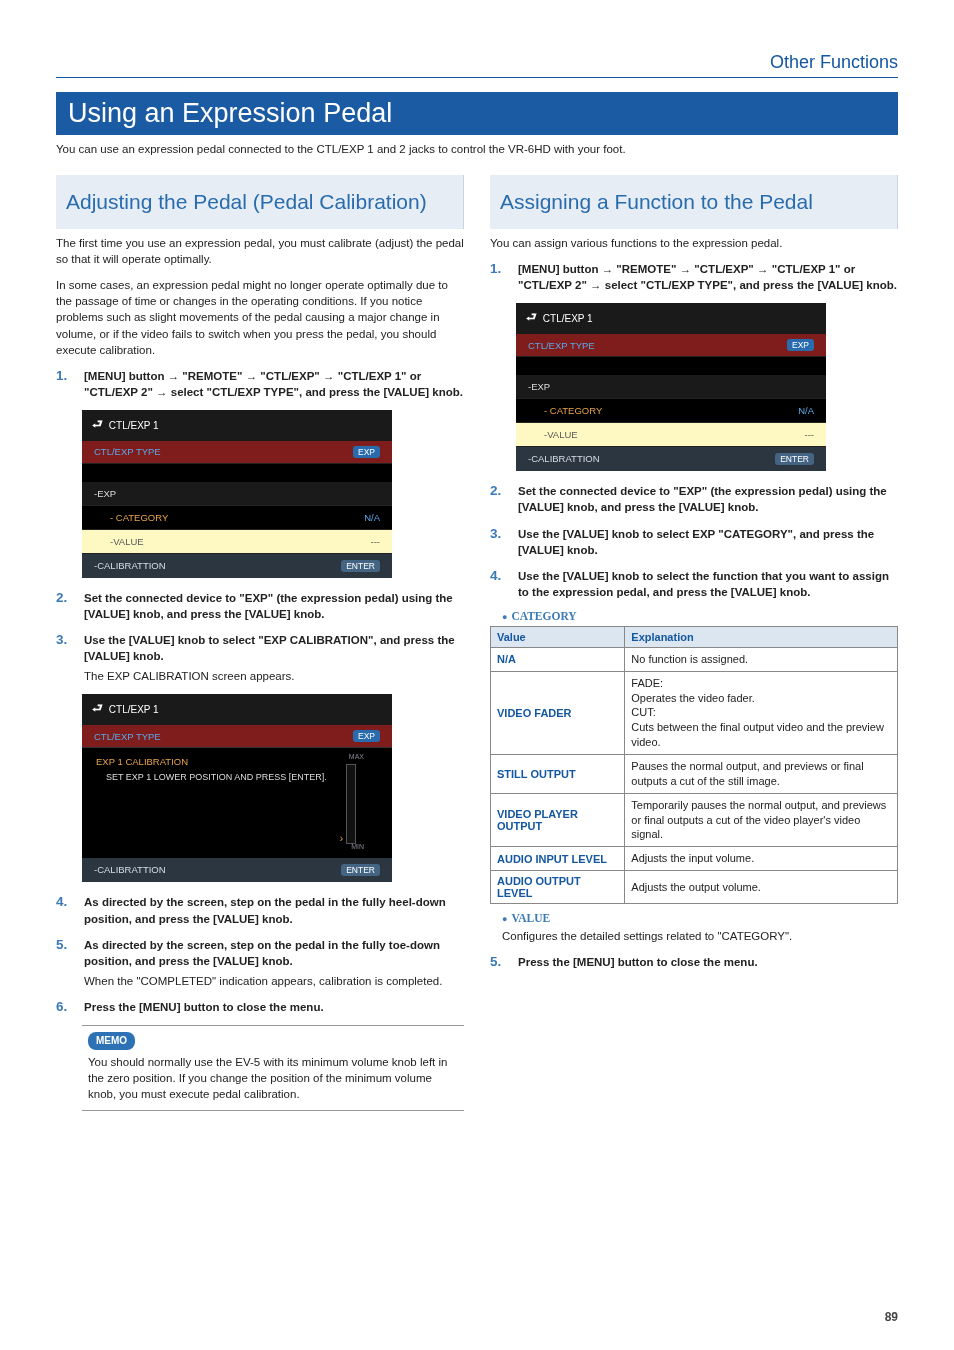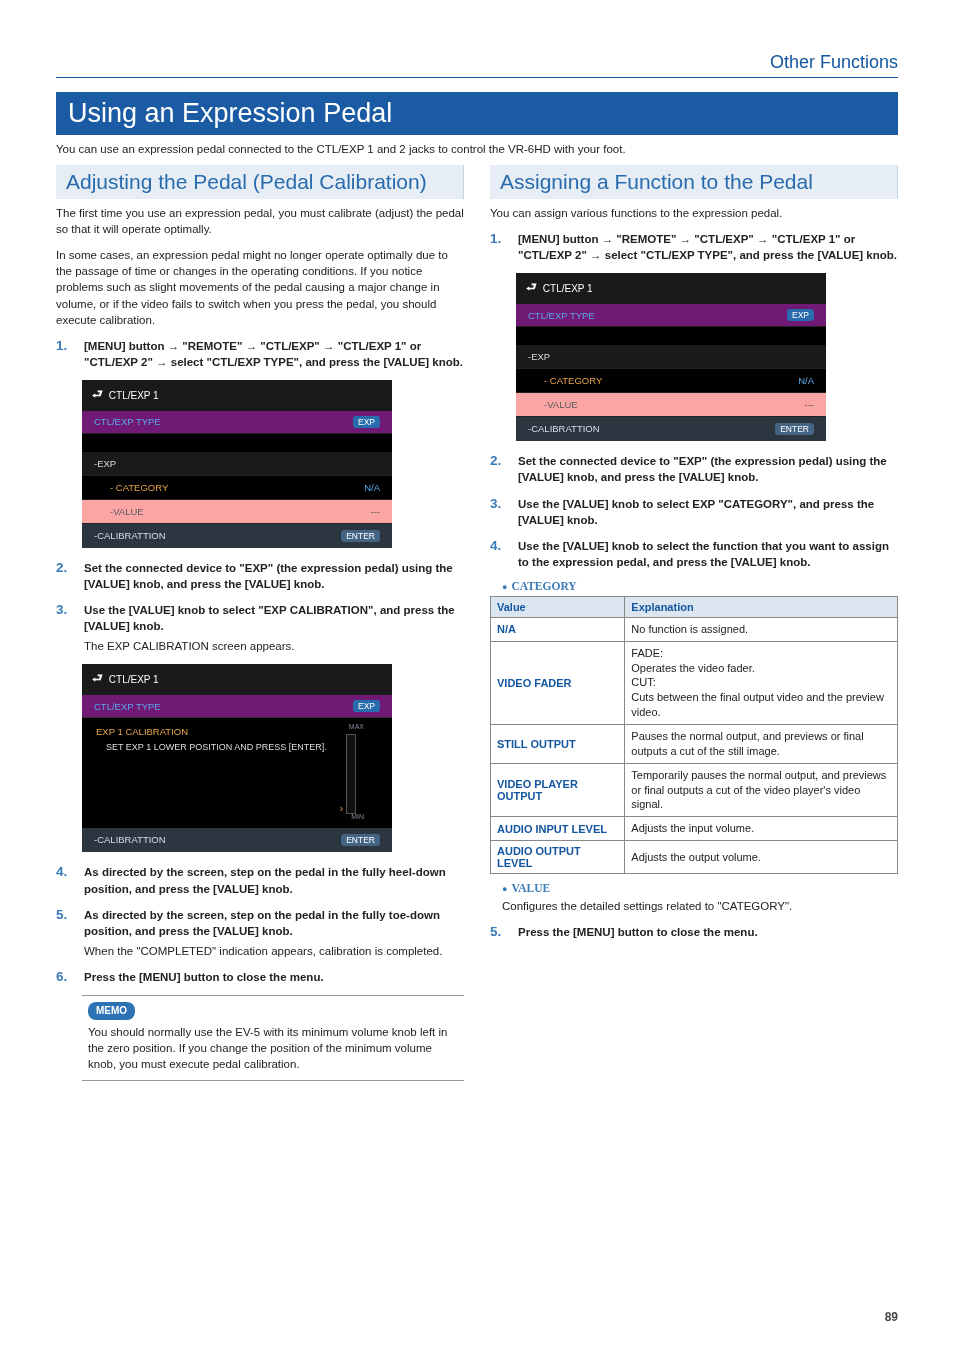--- a/index.html
+++ b/index.html
@@ -25,33 +25,33 @@
     .title-bar {
       background: #1a5ba3;
       color: #fff;
       font-size: 27px;
       padding: 6px 12px;
       font-weight: 400;
       margin-bottom: 6px;
     }
     .intro {
       font-size: 11.5px;
-      margin-bottom: 8px;
+      margin-bottom: 18px;
       line-height: 1.4;
     }
     .two-col {
       display: flex;
       gap: 26px;
     }
     .col { flex: 1; min-width: 0; }
     .subtitle-block {
       background: #e6edf4;
       color: #286cae;
       font-size: 21px;
-      padding: 5px 10px;
+      padding: 15px 10px;
       margin-bottom: 6px;
       font-weight: 400;
       border-right: 1px solid #c6d3e0;
     }
     .body-text {
       font-size: 11.5px;
       line-height: 1.4;
       margin-bottom: 10px;
     }
     ol.steps { list-style: none; }
@@ -114,26 +114,26 @@
       font-size: 12px;
       font-weight: bold;
     }
     .scr-row {
       display: flex;
       justify-content: space-between;
       align-items: center;
       font-size: 9.5px;
       padding: 5px 12px;
     }
-    .scr-linkrow { color: #5aa8e8; background: #701a75; border-bottom: 1px solid #222; }
+    .scr-linkrow { color: #5aa8e8; background: #7f1d1d; border-bottom: 1px solid #222; }
     .scr-blankrow { background: #000; height: 18px; }
     .scr-group { background: #1a1a1a; color: #ddd; padding: 6px 12px; font-size: 9.5px; }
     .scr-subrow { background: #000; color: #e8a44a; padding: 6px 12px 6px 28px; display: flex; justify-content: space-between; font-size: 9.5px; }
     .scr-subrow .val { color: #5aa8e8; }
-    .scr-grayrow { background: #fca5a5; color: #5a5a5a; padding: 6px 12px 6px 28px; display: flex; justify-content: space-between; font-size: 9.5px; }
+    .scr-grayrow { background: #fef9c3; color: #5a5a5a; padding: 6px 12px 6px 28px; display: flex; justify-content: space-between; font-size: 9.5px; }
     .scr-fnkey { background: #2c3640; color: #d6dee6; padding: 6px 12px; display: flex; justify-content: space-between; font-size: 9.5px; gap: 44px; }
     .fn-badge { background: #446484; color: #fff; border-radius: 3px; padding: 1px 5px; font-size: 8.5px; }
     .exp-badge { background: #286cae; color: #fff; border-radius: 3px; padding: 1px 5px; font-size: 8.5px; }
     .scr-thinline { height: 1px; background: #222; }
     
     .screenshot2 {
       width: 310px;
       margin-left: 26px;
       margin-bottom: 12px;
       background: #000;

